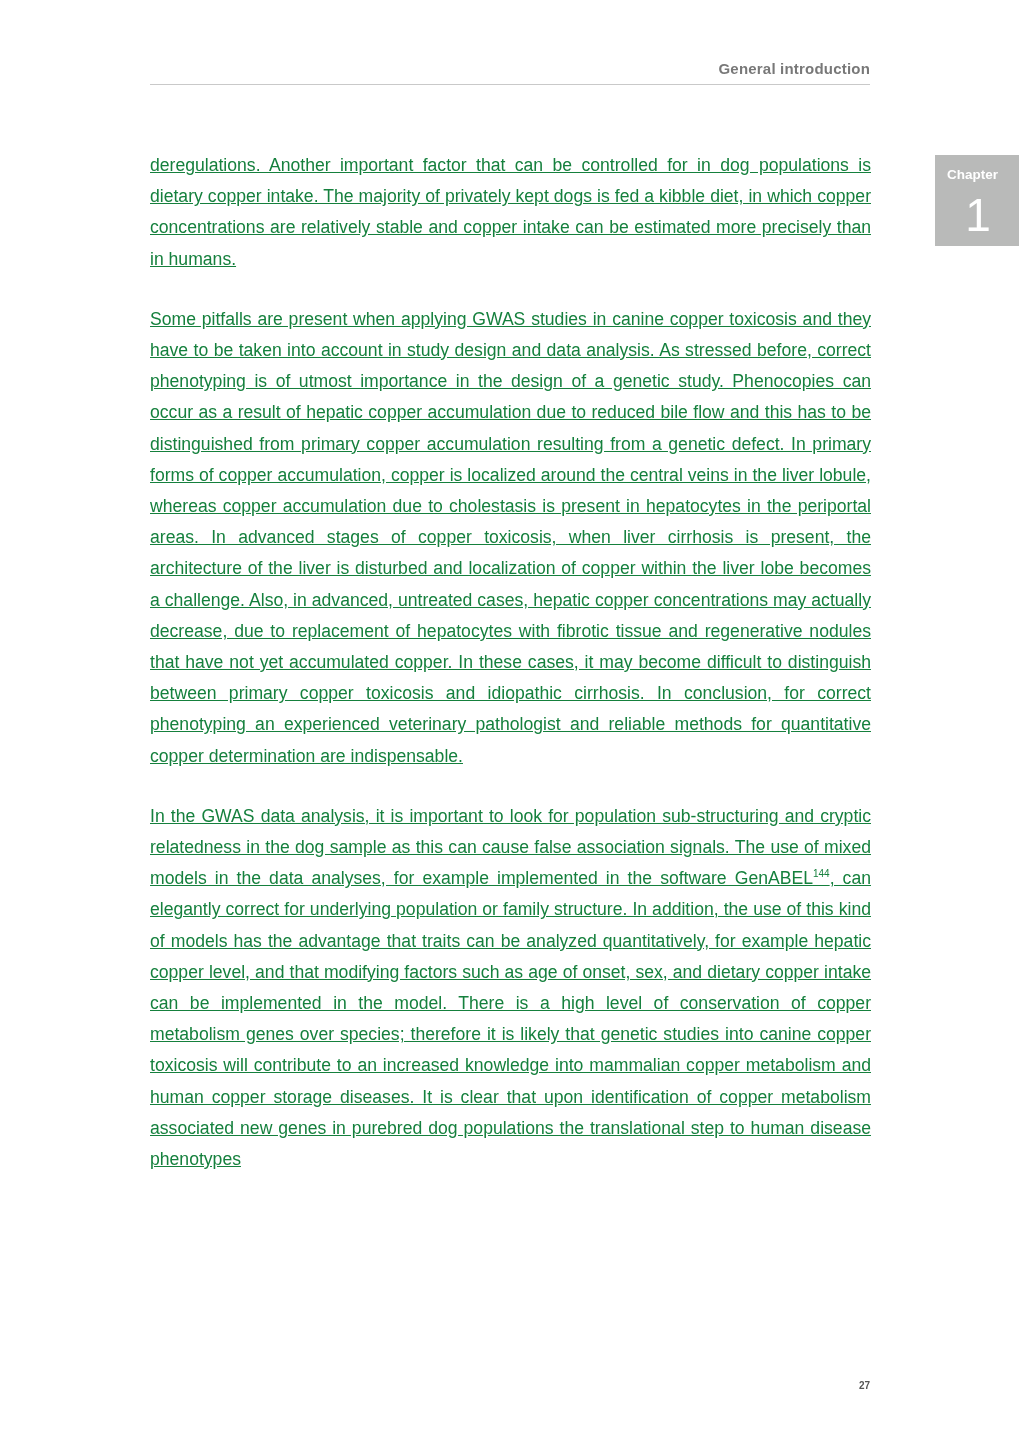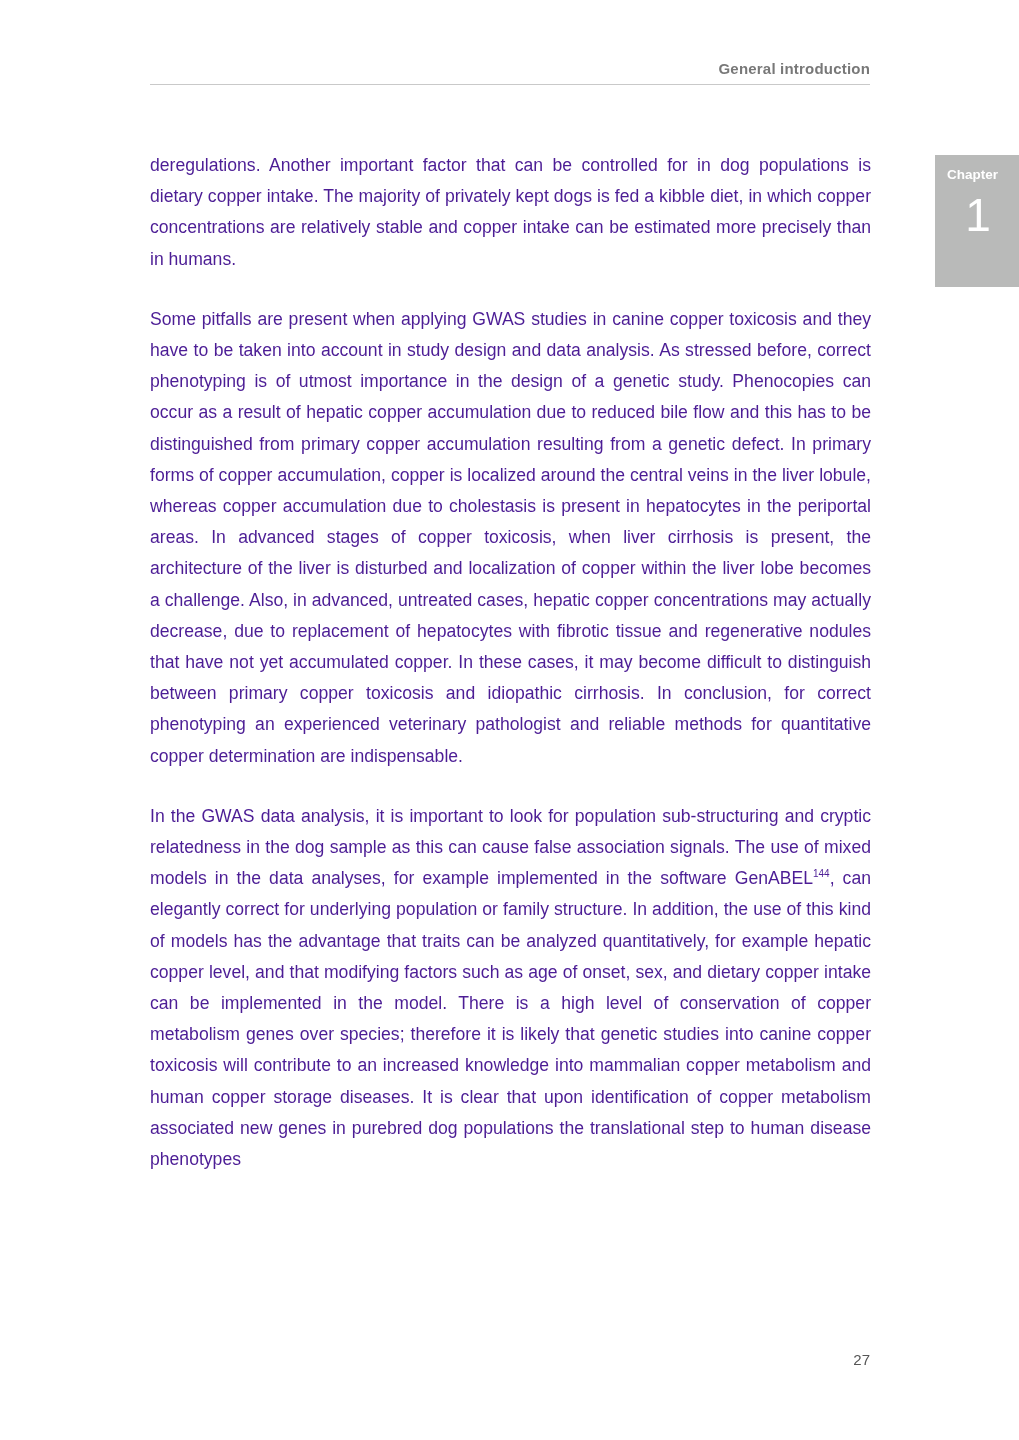--- a/index.html
+++ b/index.html
@@ -35,21 +35,21 @@
     margin-top: 7px;
     border-bottom: 1.5px solid #c9c9c9;
   }
 
   
   .chapter-tab {
     position: absolute;
     top: 155px;
     right: 0;
     width: 84px;
-    height: 132px;
+    height: 91px;
     background: #b9bab9;
     color: #ffffff;
     padding: 12px 10px 0 12px;
   }
   .chapter-tab .chapter-word {
     font-size: 13.5px;
     font-weight: bold;
     display: block;
   }
   .chapter-tab .chapter-number {
@@ -62,44 +62,45 @@
   }
 
   
   .body-text {
     position: absolute;
     top: 150px;
     left: 150px;
     width: 721px;
     font-size: 17.6px;
     line-height: 31.2px;
-    color: #4c1d95;
+    color: #15803d;
     text-align: justify;
+    text-decoration: underline;
   }
   .body-text p {
     margin-bottom: 29px;
   }
   .body-text p:last-child {
     margin-bottom: 0;
   }
   sup.ref {
     font-size: 10px;
     line-height: 0;
     vertical-align: super;
   }
 
   
   .page-number {
     position: absolute;
-    top: 1351px;
+    top: 1380px;
     left: 150px;
     width: 720px;
     text-align: right;
-    font-size: 15px;
-    font-weight: normal;
+    font-size: 10px;
+    font-weight: bold;
     color: #565656;
   }
 </style>
 </head>
 <body>
 
 <div class="page">
 
   <div class="header">
     <div class="header-title">General introduction</div>

